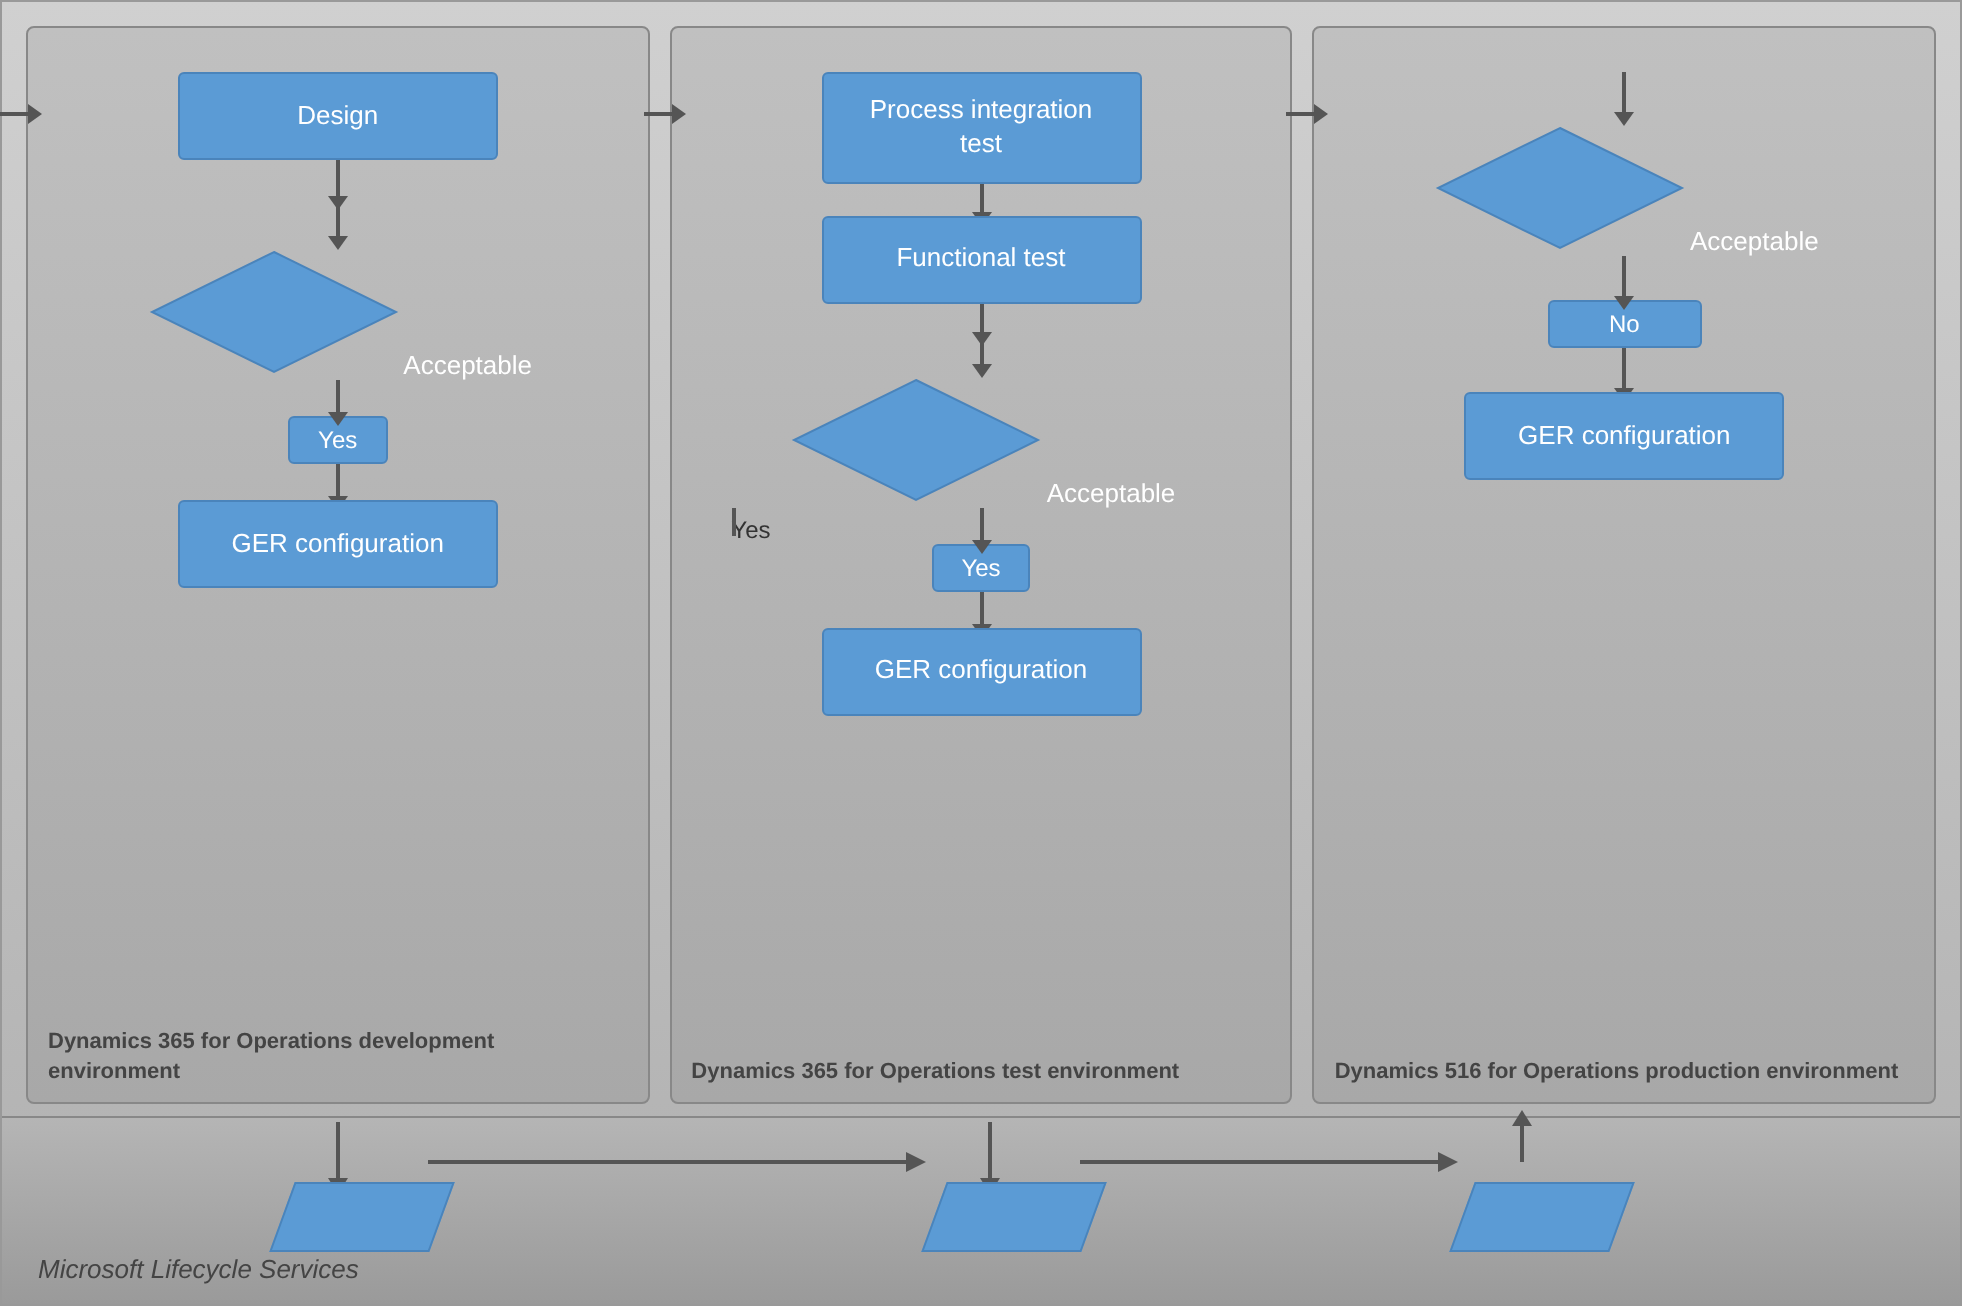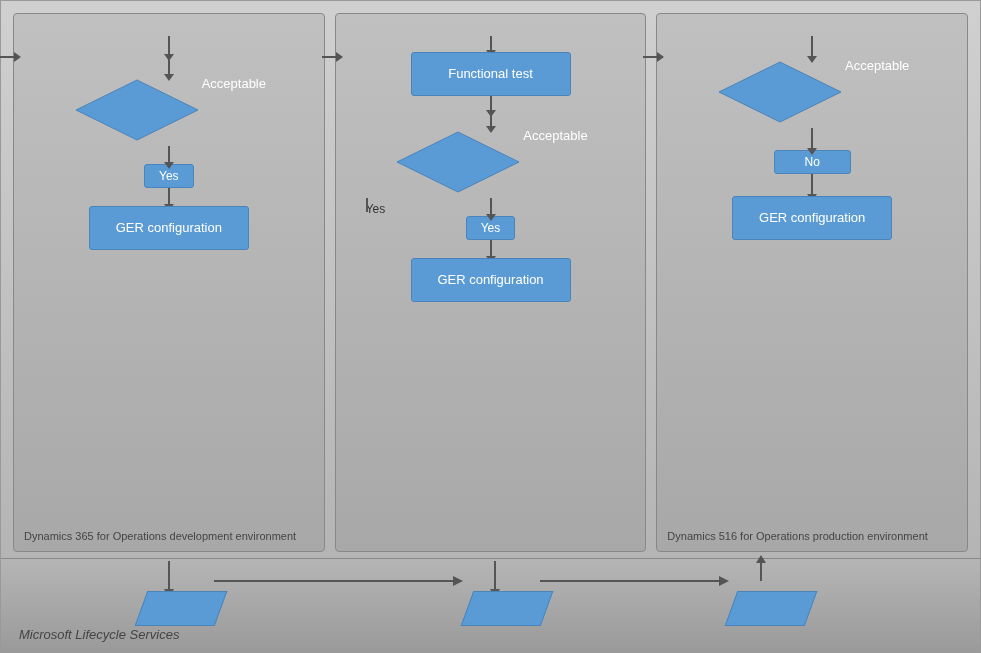--- a/index.html
+++ b/index.html
@@ -45,20 +45,21 @@
 
     .column-label {
       position: absolute;
       bottom: 8px;
       left: 10px;
       right: 10px;
       font-size: 11px;
       color: #444;
       text-align: left;
       line-height: 1.3;
+      font-weight: bold;
     }
 
     
     .flow-box {
       background: #5b9bd5;
       color: white;
       text-align: center;
       font-size: 13px;
       font-weight: 500;
       padding: 10px 14px;
@@ -119,21 +120,21 @@
       border-left: 5px solid transparent;
       border-right: 5px solid transparent;
       border-top: 7px solid #555;
     }
 
     .diamond-container {
       position: relative;
       width: 130px;
       height: 70px;
       display: flex;
-      align-items: flex-start;
+      align-items: flex-end;
       justify-content: center;
     }
 
     .diamond-text {
       position: relative;
       z-index: 2;
       color: white;
       font-size: 13px;
       font-weight: 500;
       text-align: center;
@@ -183,20 +184,21 @@
     <div class="column">
 
       <div style="position:absolute;left:-14px;top:38px;display:flex;align-items:center;">
         <div style="width:14px;height:2px;background:#555;"></div>
         <div style="border-top:5px solid transparent;border-bottom:5px solid transparent;border-left:7px solid #555;"></div>
       </div>
 
       <div class="col-flow">
 
         <div style="height:10px;"></div>
+        <div class="flow-box">Design</div>
 
         <div class="arrow-v with-head" style="height:20px;"></div>
 
 
         <div class="arrow-v with-head" style="height:20px;"></div>
 
         <div class="diamond-container">
           <svg width="130" height="68" class="svg-diamond">
             <polygon points="65,4 126,34 65,64 4,34" fill="#5b9bd5" stroke="#4a84bb" stroke-width="1"></polygon>
           </svg>
@@ -219,20 +221,21 @@
     <div class="column">
 
       <div style="position:absolute;left:-14px;top:38px;display:flex;align-items:center;">
         <div style="width:14px;height:2px;background:#555;"></div>
         <div style="border-top:5px solid transparent;border-bottom:5px solid transparent;border-left:7px solid #555;"></div>
       </div>
 
       <div class="col-flow">
         <div style="height:10px;"></div>
 
+        <div class="flow-box">Process integration test</div>
 
         <div class="arrow-v with-head" style="height:16px;"></div>
 
         <div class="flow-box">Functional test</div>
 
         <div class="arrow-v with-head" style="height:16px;"></div>
 
 
         <div class="arrow-v with-head" style="height:16px;"></div>
 
@@ -251,20 +254,22 @@
           <div style="position:absolute;left:20px;top:0;width:2px;height:14px;background:#555;"></div>
         </div>
 
         <div class="yes-box">Yes</div>
 
         <div class="arrow-v with-head" style="height:18px;"></div>
 
         <div class="flow-box">GER configuration</div>
       </div>
 
+      <div class="column-label">Dynamics 365 for Operations
+test environment</div>
     </div>
 
     <div class="column">
 
       <div style="position:absolute;left:-14px;top:38px;display:flex;align-items:center;">
         <div style="width:14px;height:2px;background:#555;"></div>
         <div style="border-top:5px solid transparent;border-bottom:5px solid transparent;border-left:7px solid #555;"></div>
       </div>
 
       <div class="col-flow">

